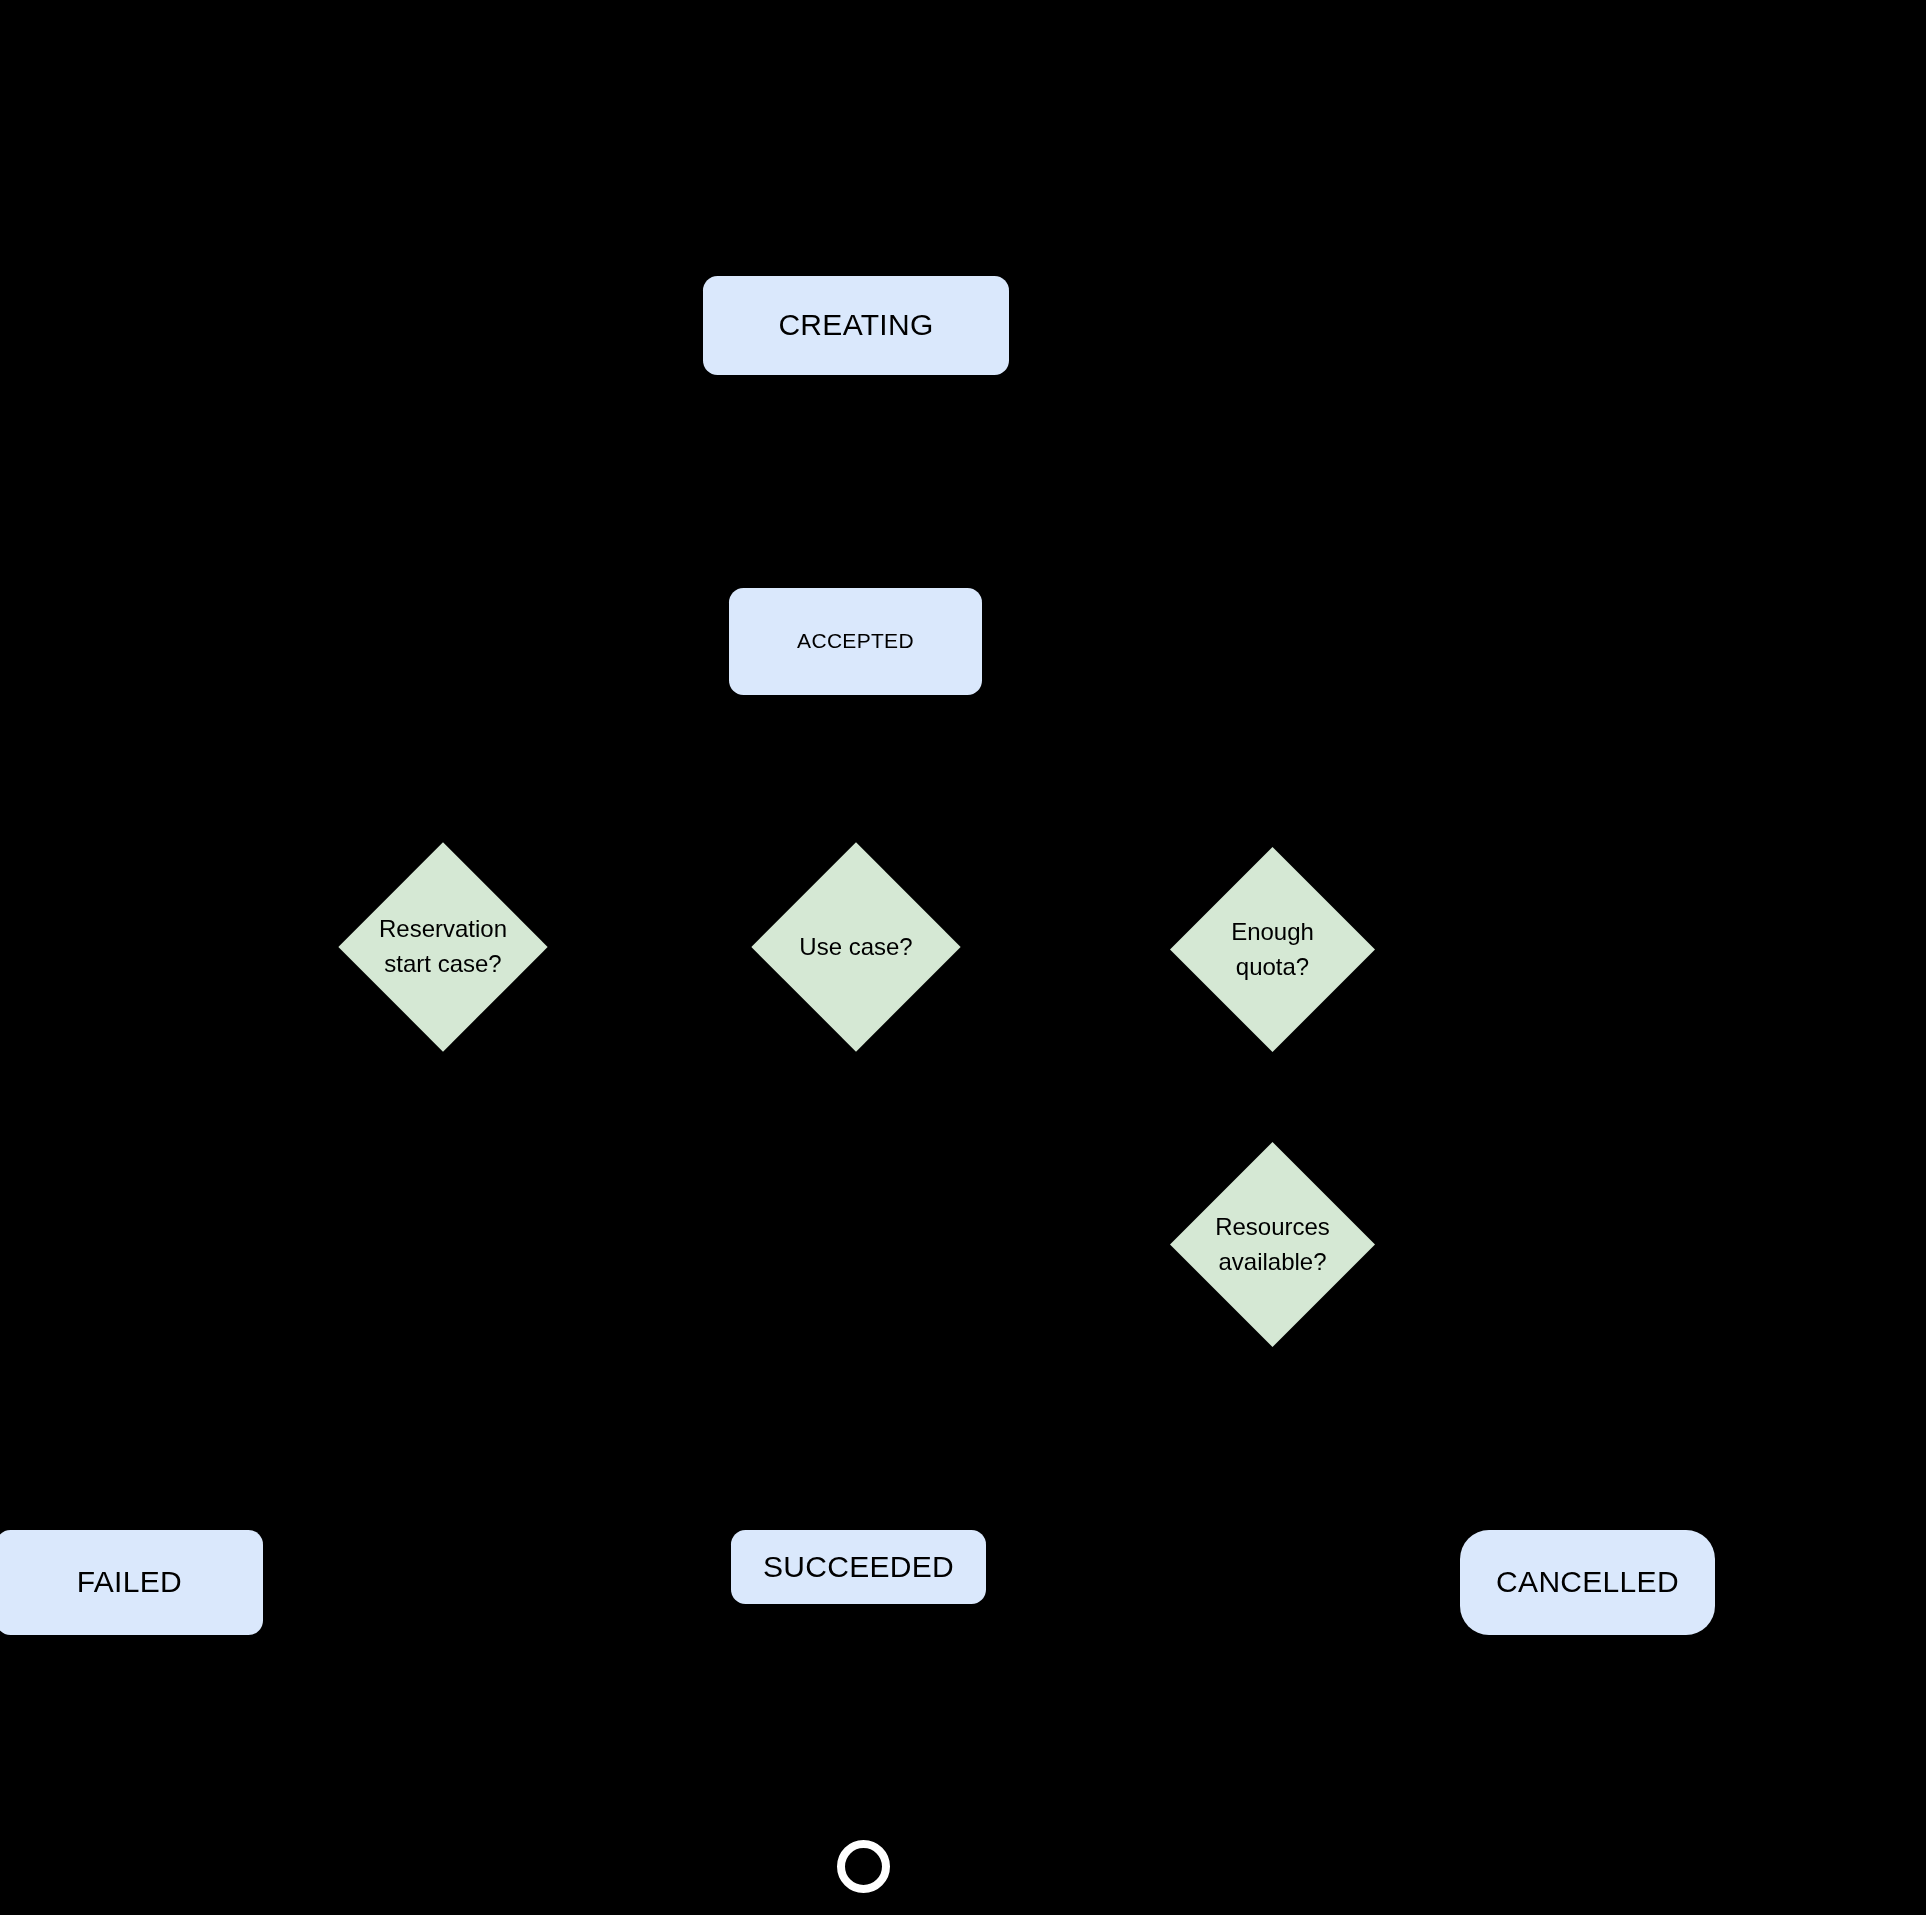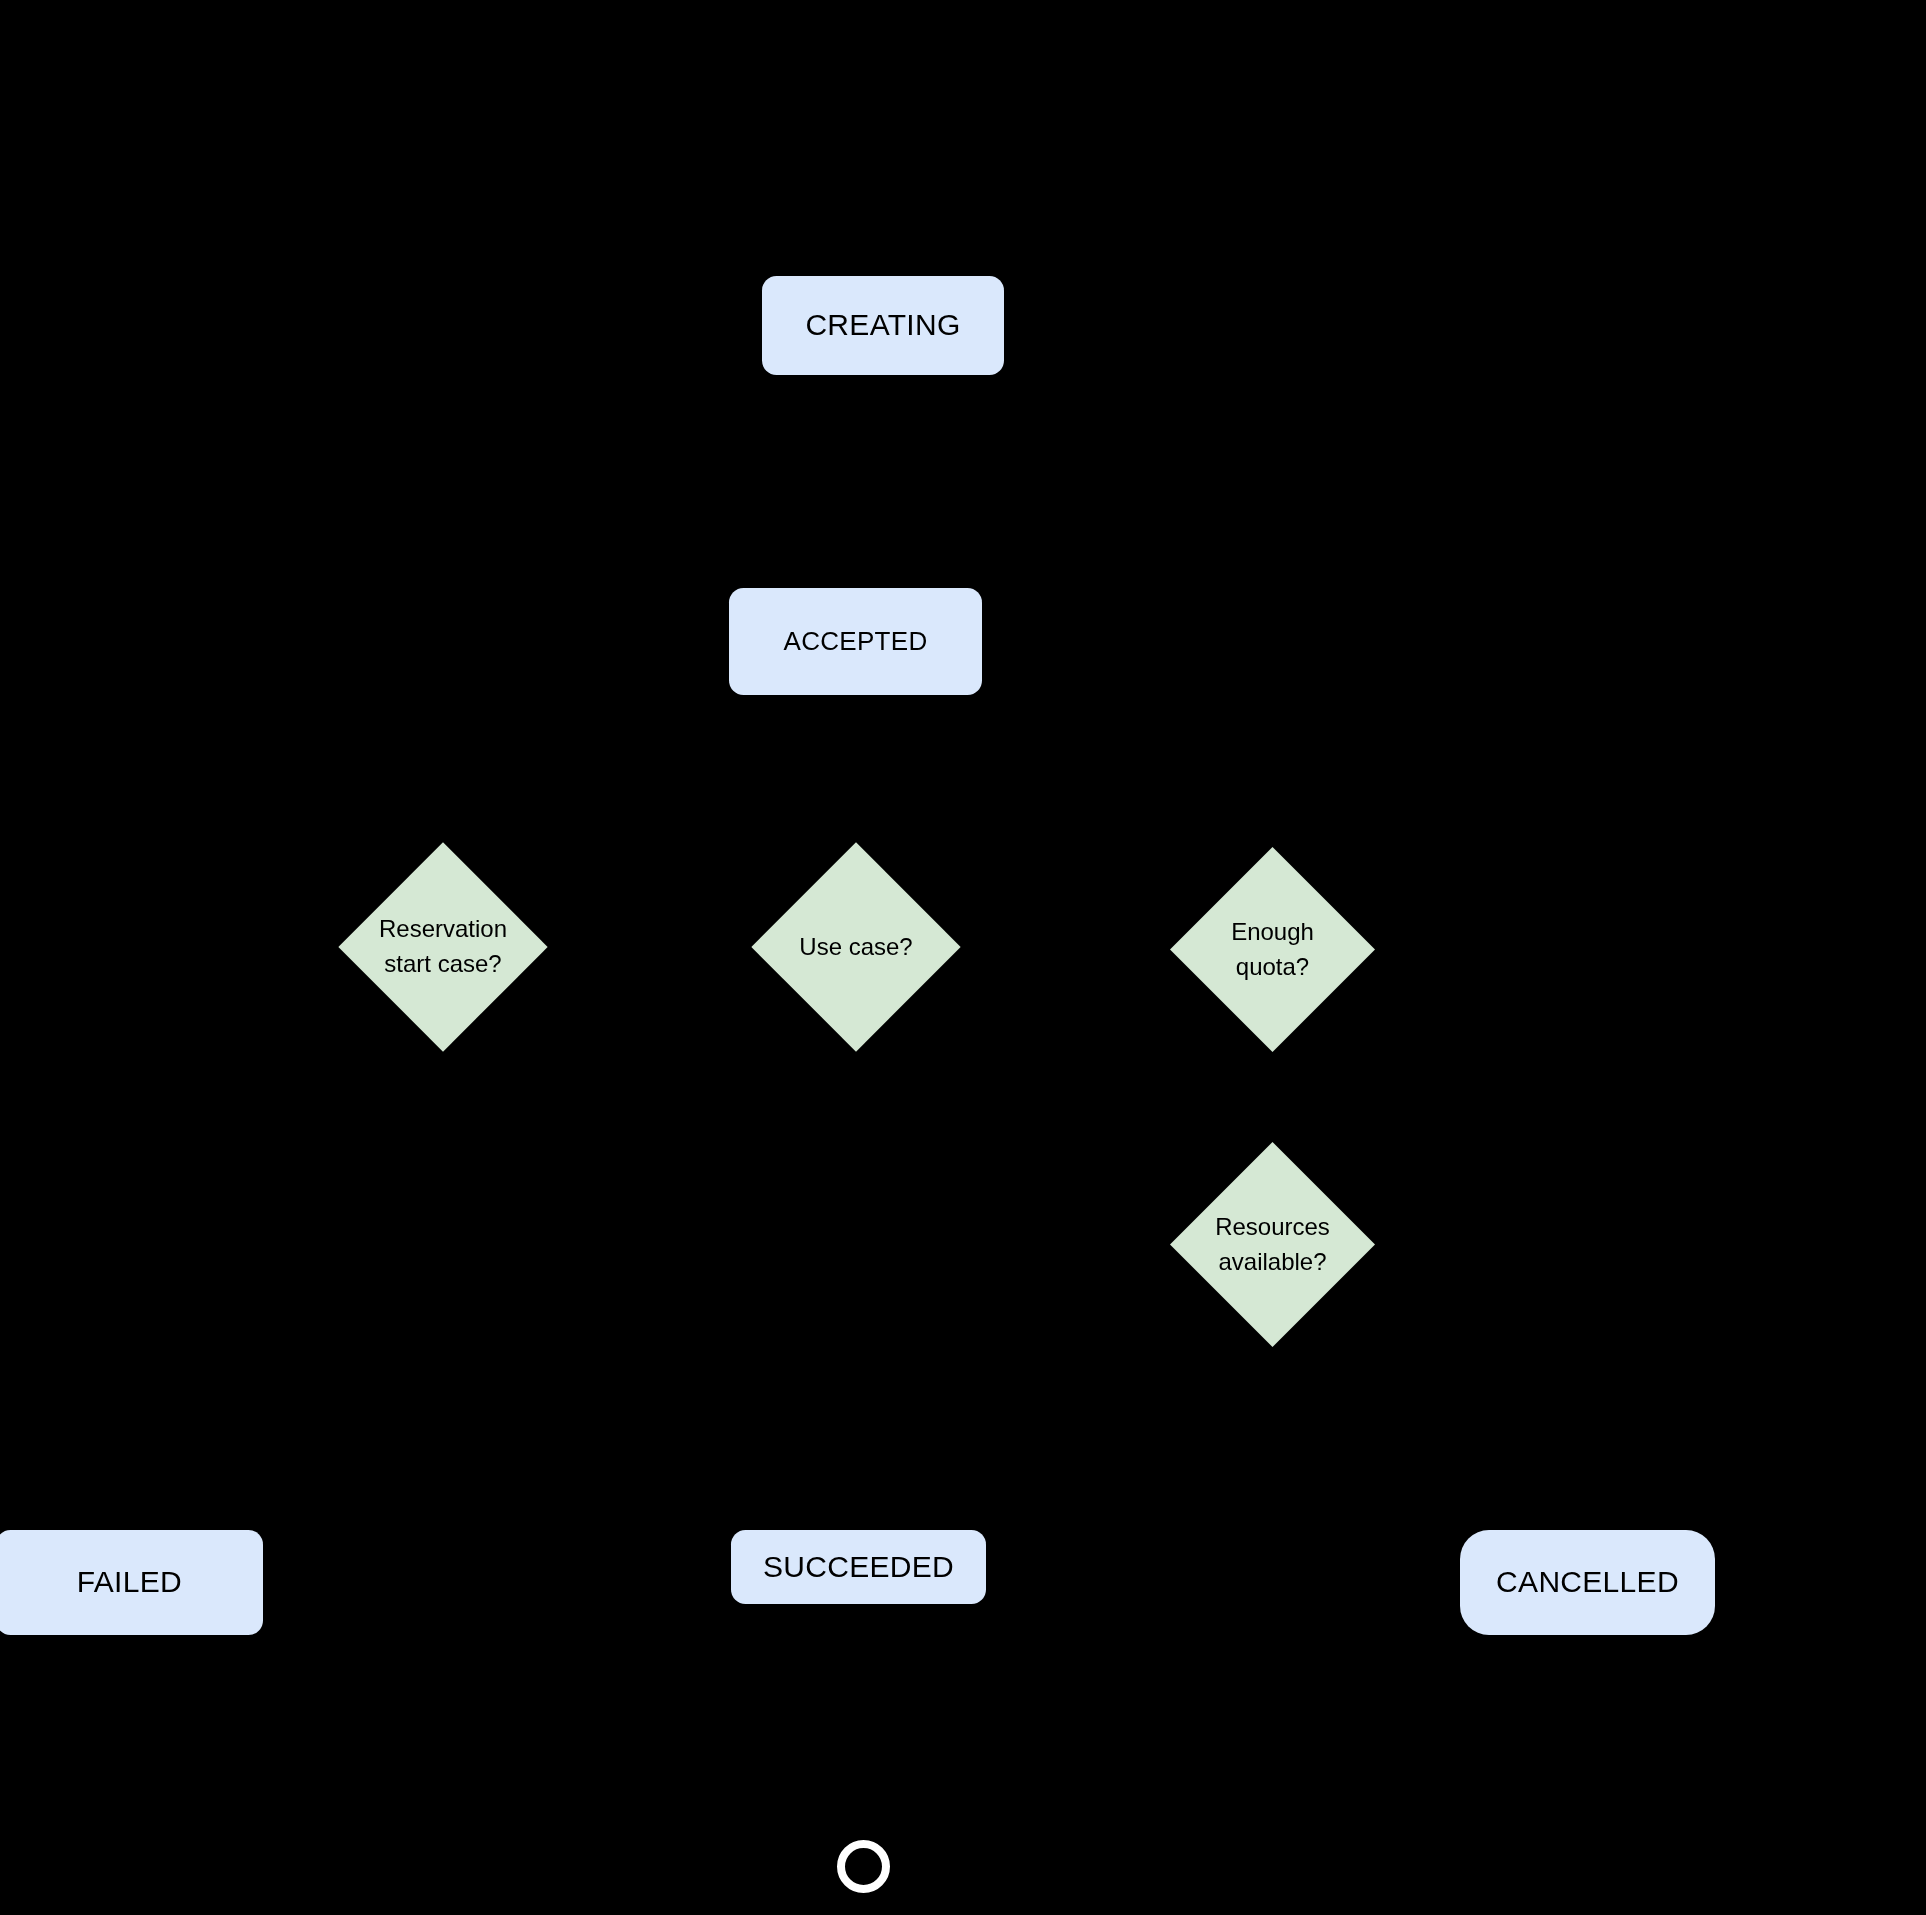--- a/index.html
+++ b/index.html
@@ -86,25 +86,25 @@
       <path d="M1658,1346 L1658,1542"></path>
       <path d="M1657,1346 L1657,1470 L2464,1470 L2464,1552"></path>
       <path d="M2464,2122 L2464,2264"></path>
       <path d="M857,2124 L857,2860 L251,2860 L251,2954"></path>
       <path d="M1658,2122 L1658,2954"></path>
       <path d="M2464,2836 L2464,2890 L3074,2890 L3074,2954"></path>
       <path d="M1662,3166 L1662,3552"></path>
     </g>
   </svg>
 
-  <div class="state-node" style="left:762px; top:276px; width:242px; height:99px; font-size:30px;">
+  <div class="state-node" style="left:703px; top:276px; width:306px; height:99px; font-size:30px;">
     <span>CREATING</span>
   </div>
 
-  <div class="state-node" style="left:729px; top:588px; width:253px; height:107px; font-size:26px;">
+  <div class="state-node" style="left:729px; top:588px; width:253px; height:107px; font-size:21px;">
     <span>ACCEPTED</span>
   </div>
 
   <div class="state-node" style="left:-4.1px; top:1530px; width:267px; height:105px; font-size:30px;">
     <span>FAILED</span>
   </div>
 
   <div class="state-node" style="left:731px; top:1530px; width:255px; height:74px; font-size:30px;">
     <span>SUCCEEDED</span>
   </div>

